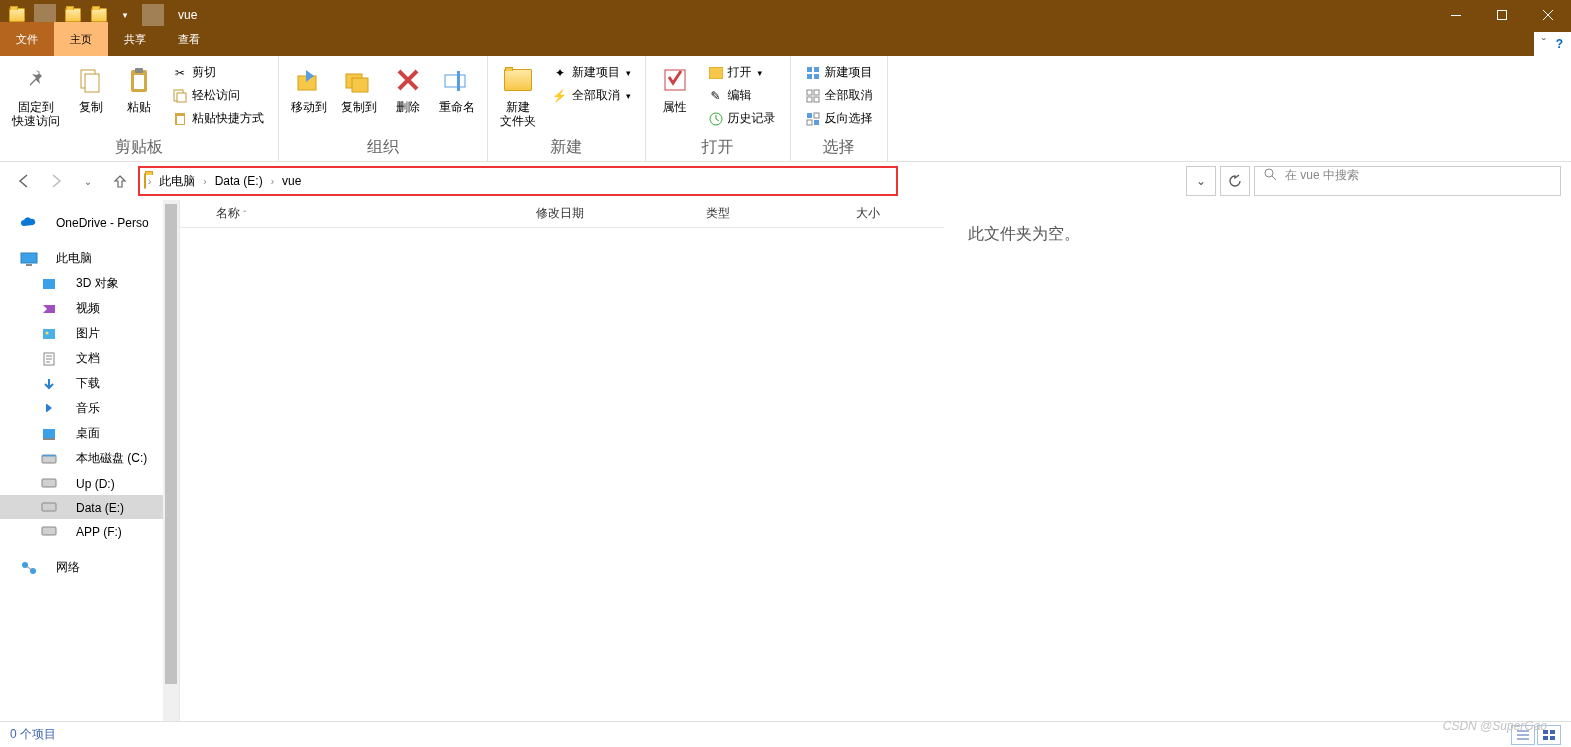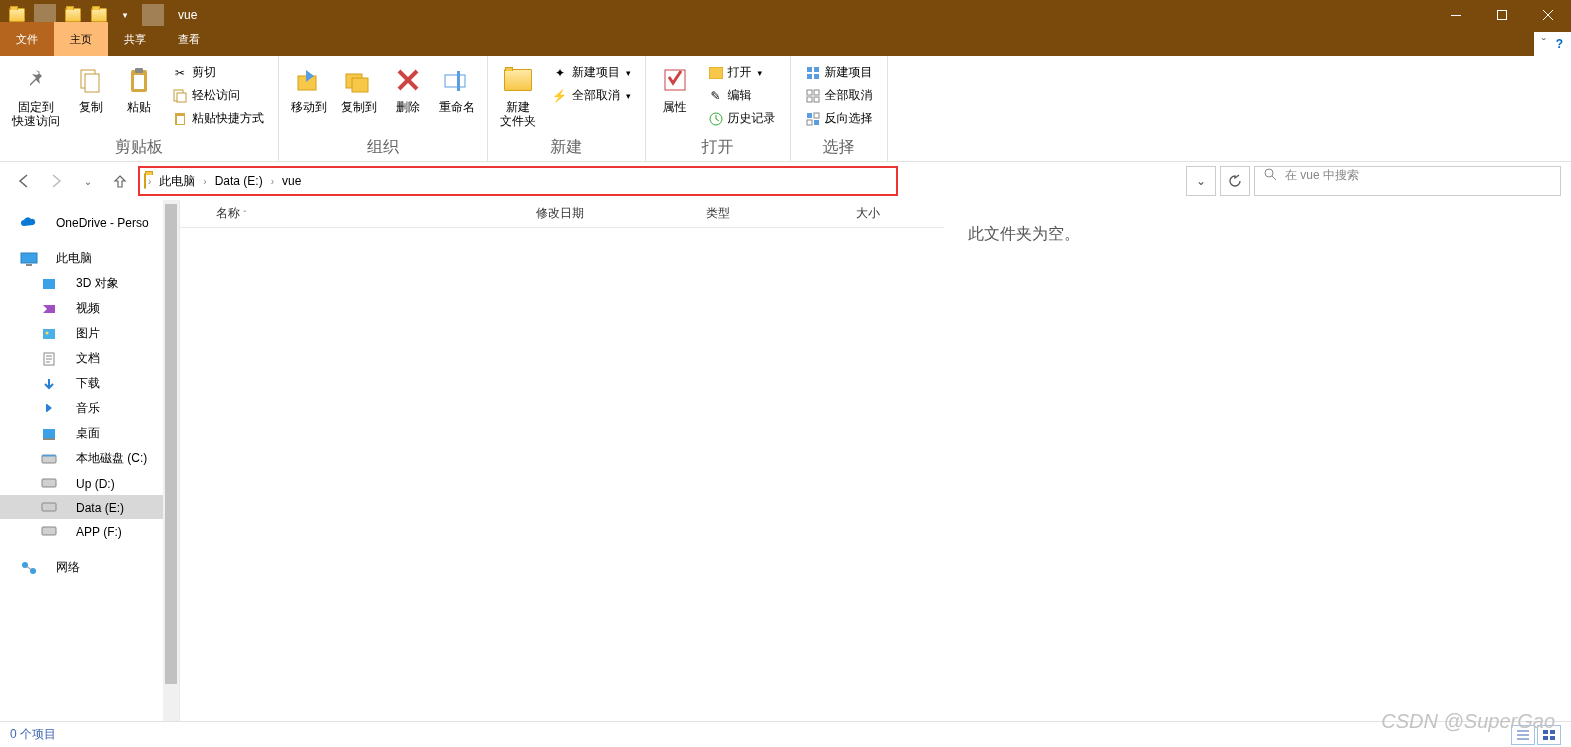--- a/index.html
+++ b/index.html
@@ -44,21 +44,21 @@
 .navitem .nicn{width:18px;height:16px;display:flex;align-items:center;justify-content:center}
 .scrollbar{position:absolute;right:0;top:0;width:16px;height:100%;background:#f0f0f0}
 .scrollbar .thumb{position:absolute;left:2px;width:12px;background:#c1c1c1;top:4px;height:480px}
 .content{flex:1;display:flex;}
 .colhdr{height:28px;border-bottom:1px solid #e8e8e8;display:flex;align-items:center;color:#333;font-size:13px}
 .colhdr div{padding:0 12px}
 .empty{text-align:center;color:#555;padding:24px;font-size:16px}
 .status{height:26px;border-top:1px solid #e1e1e1;display:flex;align-items:center;padding:0 10px;color:#4065b1;font-size:13px;justify-content:space-between}
 .status .viewbtns{display:flex;gap:2px}
 .status .viewbtns div{width:24px;height:20px;border:1px solid #a6c1e6;display:flex;align-items:center;justify-content:center;color:#4065b1}
-.watermark{position:absolute;right:16px;bottom:14px;color:#c3c3c3;font-size:20px;font-style:italic}
+.watermark{position:absolute;right:24px;bottom:14px;color:#c3c3c3;font-size:12px;font-style:italic}
 svg{display:block}
 </style>
 </head>
 <body>
 
 <div class="titlebar">
   <div class="qat">
     <span>
         <i class="folder-icn"></i>
       </span>

